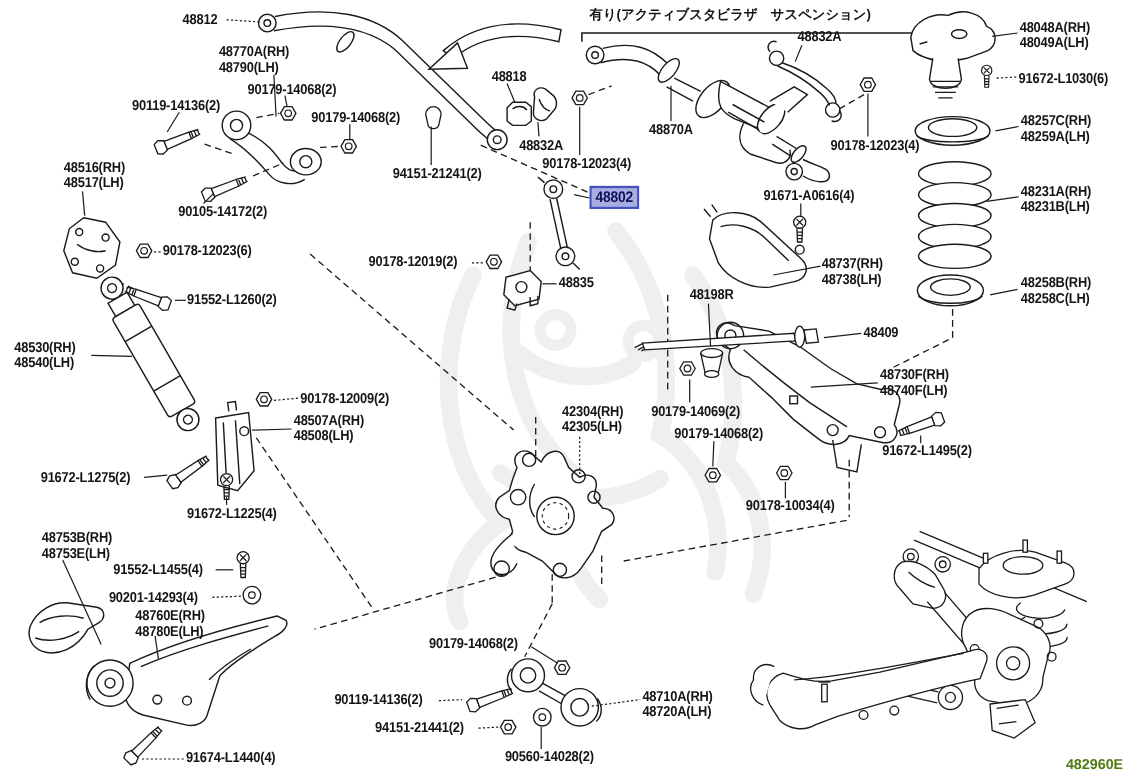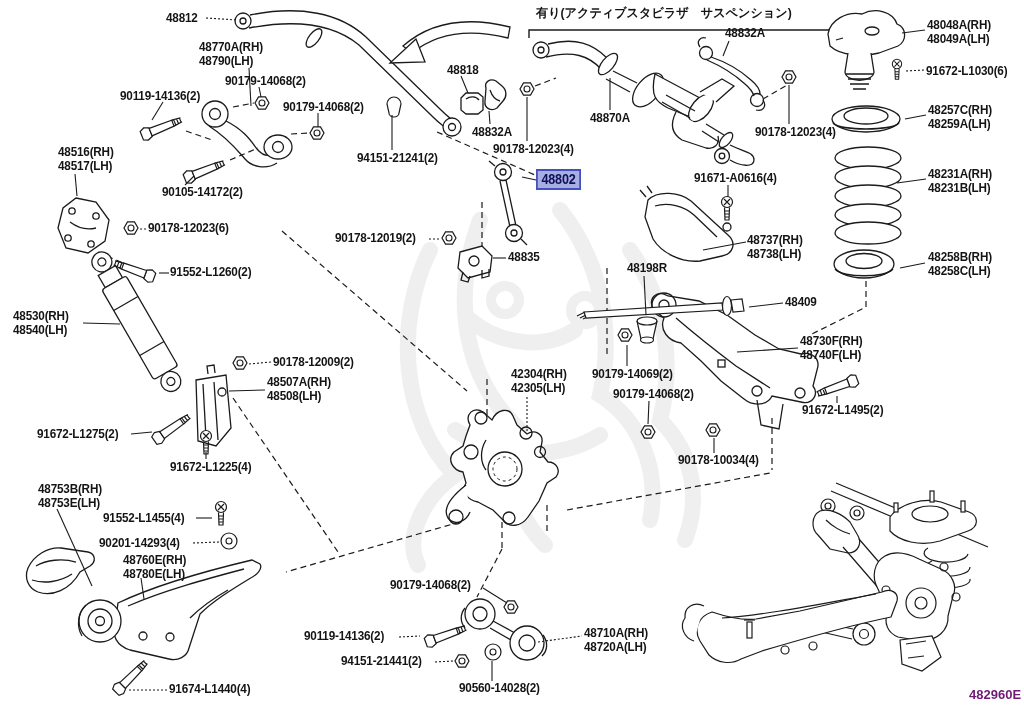--- a/index.html
+++ b/index.html
@@ -9,21 +9,21 @@
   #labels-layer{position:absolute;left:0;top:0;width:100%;height:100%;}
   .part-label{position:absolute;font:bold 13px/13.5px "Liberation Sans",sans-serif;
               color:#141414;white-space:pre;transform:scaleX(.9);transform-origin:0 0;
               letter-spacing:-0.2px;}
   .part-label.hl{background:var(--hl-fill,#a9aee2);border:2px solid var(--hl-border,#4450bc);
                  color:var(--hl-text,#0d1258);width:42px;height:17px;text-align:center;
                  line-height:17px;font-size:14px;padding:0 2px;}
   .note-jp{position:absolute;left:536px;top:5px;font:bold 12.5px "Liberation Sans",sans-serif;
            color:#141414;transform:scaleX(.97);transform-origin:0 0;white-space:pre;}
   .figure-code{position:absolute;left:969px;top:687px;font:600 13px "Liberation Sans",sans-serif;
-               color:#701a75;}
+               color:#4d7c0f;}
 </style>
 </head>
 <body>
 
 <div id="canvas">
 
 <svg id="art" width="1024" height="707" viewBox="0 0 1024 707">
 
   <g stroke="#e2e2e2" fill="none" stroke-width="16" stroke-linecap="round" opacity="0.55">
     <path d="M430,250 C395,320 400,420 455,475 C420,500 405,540 418,565"></path>

